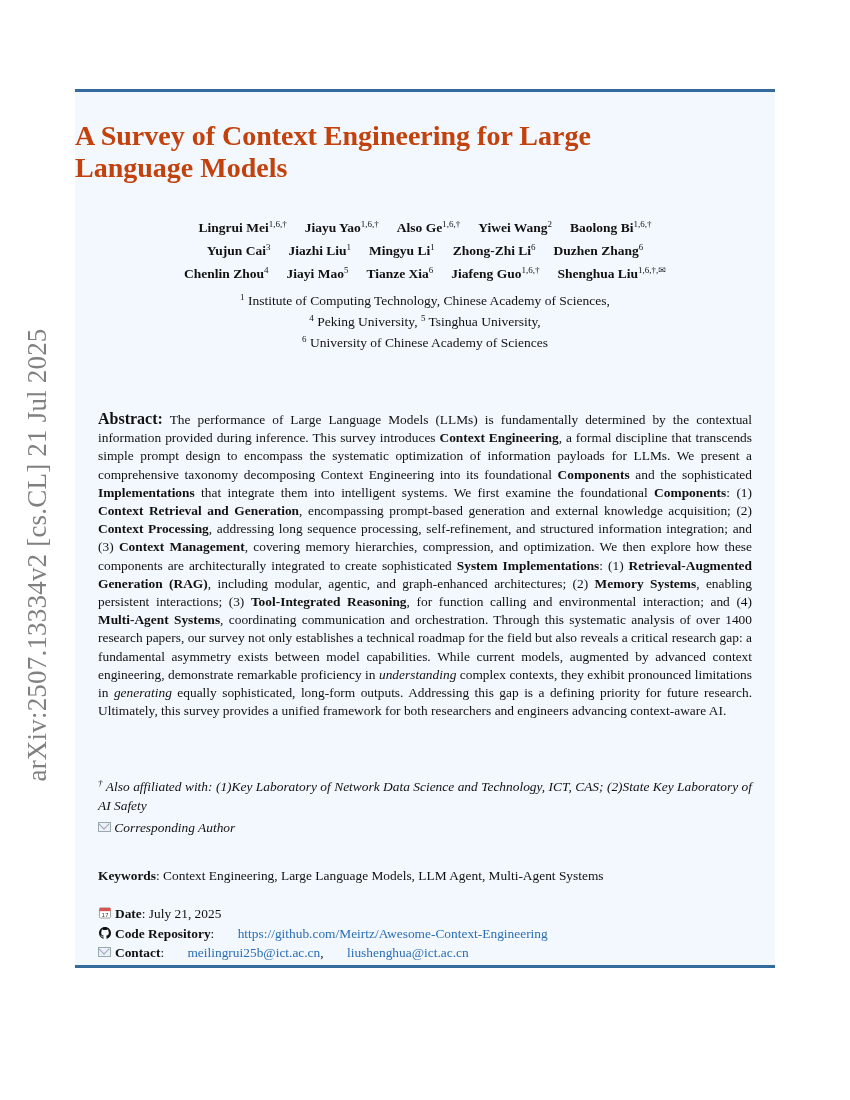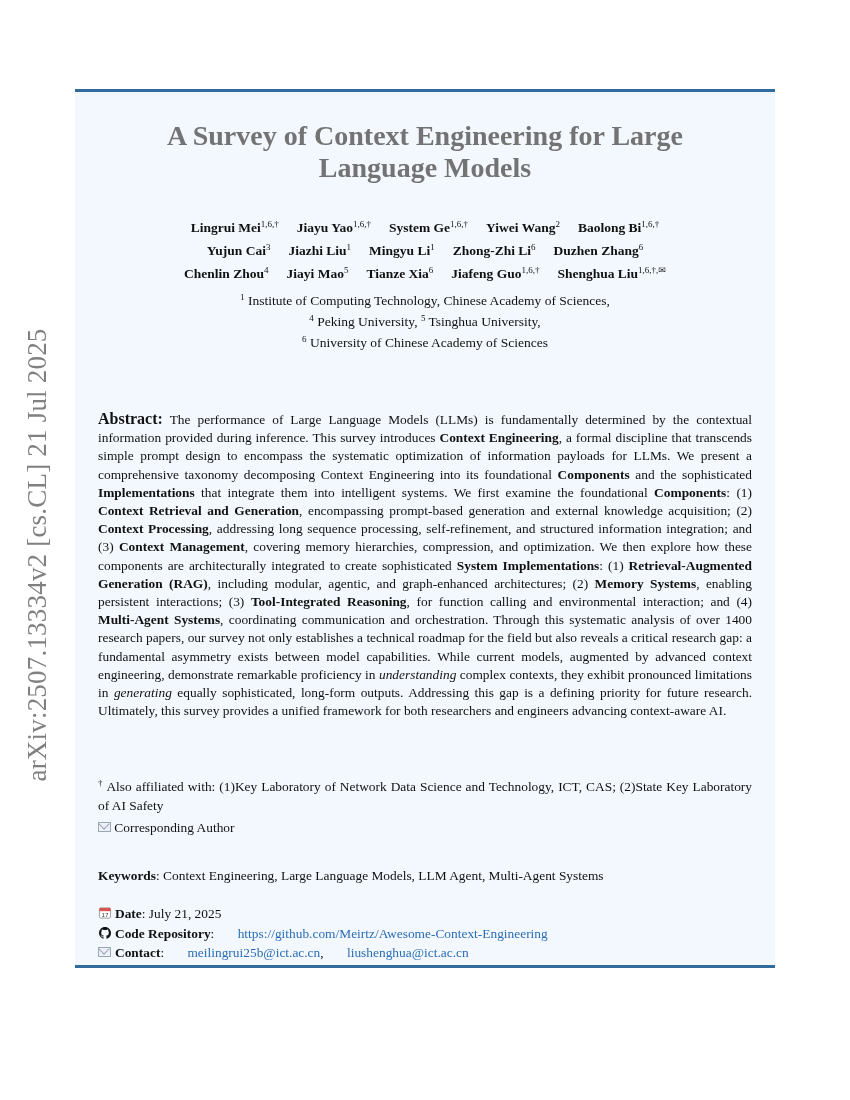--- a/index.html
+++ b/index.html
@@ -5,36 +5,36 @@
   html, body { margin:0; padding:0; background:#ffffff; }
   body { width:850px; height:1100px; position:relative; overflow:hidden;
          font-family:"DejaVu Serif","Liberation Serif",serif; color:#111; }
   .arxiv-stamp { position:absolute; left:12px; top:320px; width:50px; height:470px; }
   .arxiv-stamp span { position:absolute; left:50%; top:50%; white-space:nowrap;
          transform:translate(-50%,-50%) rotate(-90deg);
          font-family:"Liberation Serif","DejaVu Serif",serif; font-size:27px; color:#808080;
          letter-spacing:0.2px; }
   .box { position:absolute; left:75px; top:89px; width:700px; height:873px;
          background:#f3f8fe; border-top:3px solid #336b9c; border-bottom:3px solid #336b9c; }
-  .title { position:absolute; left:0; right:0; top:28px; text-align:center;
+  .title { position:absolute; left:0; right:0; top:28px; 
          font-family:"Liberation Serif","DejaVu Serif",serif; font-weight:bold;
-         font-size:28px; line-height:32px; color:#737373; }
+         font-size:28px; line-height:32px; color:#c2410c; }
   .authors { position:absolute; left:0; right:0; top:124px; text-align:center;
          font-family:"Liberation Serif","DejaVu Serif",serif; font-weight:bold; font-size:13.5px; line-height:23px; }
   .authors .row span.au { margin:0 9px; }
   sup { font-size:9px; font-weight:normal; vertical-align:5px; line-height:0; }
   .affils { position:absolute; left:0; right:0; top:198px; text-align:center;
          font-family:Liberation Serif, serif; font-size:13.5px; line-height:21px; }
   .abstract { position:absolute; left:23px; width:654px; top:318px;
          font-family:"Liberation Serif","DejaVu Serif",serif; font-size:13.4px; line-height:18.2px;
          text-align:justify; }
   .abstract .lbl { font-weight:bold; font-size:16px; }
   .abstract b { font-weight:bold; }
   .notes { position:absolute; left:23px; width:654px; top:686px;
-         font-family:"Liberation Serif","DejaVu Serif",serif; font-size:13.4px; line-height:18.5px;
+         font-family:"Liberation Serif","DejaVu Serif",serif; font-style:italic; font-size:13.4px; line-height:18.5px;
          text-align:justify; }
   .notes p { margin:0 0 4px 0; }
   .keywords { position:absolute; left:23px; top:761px; font-family:"Liberation Serif","DejaVu Serif",serif; font-size:13.4px;margin-top:15px; }
   .meta { position:absolute; left:23px; top:812px; font-family:"Liberation Serif","DejaVu Serif",serif; font-size:13.4px; line-height:19.5px; }
   .meta b, .keywords b { font-weight:bold; }
   .link { color:#2a6db5; text-decoration:none;margin-left:20px; }
   .ico { display:inline-block; width:14px; height:12px; vertical-align:-1px; margin-right:3px; }
   .mail-ico { display:inline-block; width:11px; height:8px; border:1px solid #9aa; position:relative; vertical-align:0; background:#eef; }
   .mail-ico::after { content:""; position:absolute; left:1px; top:-3px; width:7px; height:7px;
          border-right:1px solid #9aa; border-bottom:1px solid #9aa; transform:rotate(45deg); }
@@ -46,21 +46,21 @@
   <span>arXiv:2507.13334v2  [cs.CL]  21 Jul 2025</span>
 </div>
 
 <div class="box">
   <div class="title">
     <div>A Survey of Context Engineering for Large</div>
     <div>Language Models</div>
   </div>
 
   <div class="authors" id="authors">
-      <div class="row"><span class="au"><span>Lingrui Mei</span><sup>1,6,†</sup></span><span class="au"><span>Jiayu Yao</span><sup>1,6,†</sup></span><span class="au"><span>System Ge</span><sup>1,6,†</sup></span><span class="au"><span>Yiwei Wang</span><sup>2</sup></span><span class="au"><span>Baolong Bi</span><sup>1,6,†</sup></span></div>
+      <div class="row"><span class="au"><span>Lingrui Mei</span><sup>1,6,†</sup></span><span class="au"><span>Jiayu Yao</span><sup>1,6,†</sup></span><span class="au"><span>Also Ge</span><sup>1,6,†</sup></span><span class="au"><span>Yiwei Wang</span><sup>2</sup></span><span class="au"><span>Baolong Bi</span><sup>1,6,†</sup></span></div>
       <div class="row"><span class="au"><span>Yujun Cai</span><sup>3</sup></span><span class="au"><span>Jiazhi Liu</span><sup>1</sup></span><span class="au"><span>Mingyu Li</span><sup>1</sup></span><span class="au"><span>Zhong-Zhi Li</span><sup>6</sup></span><span class="au"><span>Duzhen Zhang</span><sup>6</sup></span></div>
       <div class="row"><span class="au"><span>Chenlin Zhou</span><sup>4</sup></span><span class="au"><span>Jiayi Mao</span><sup>5</sup></span><span class="au"><span>Tianze Xia</span><sup>6</sup></span><span class="au"><span>Jiafeng Guo</span><sup>1,6,†</sup></span><span class="au"><span>Shenghua Liu</span><sup>1,6,†,✉</sup></span></div>
     </div>
 
   <div class="affils" id="affils">
       <div><sup>1</sup> <span>Institute of Computing Technology, Chinese Academy of Sciences,</span></div>
       <div><sup>4</sup> <span>Peking University,</span> <sup>5</sup> <span>Tsinghua University,</span></div>
       <div><sup>6</sup> <span>University of Chinese Academy of Sciences</span></div>
     </div>
 

